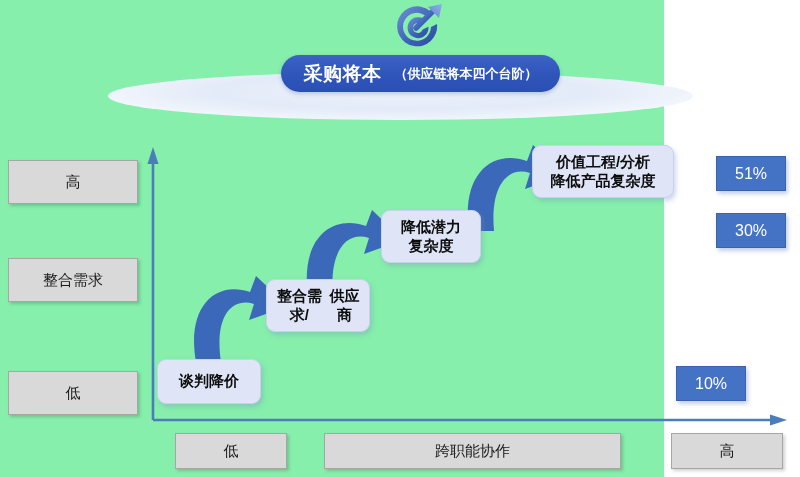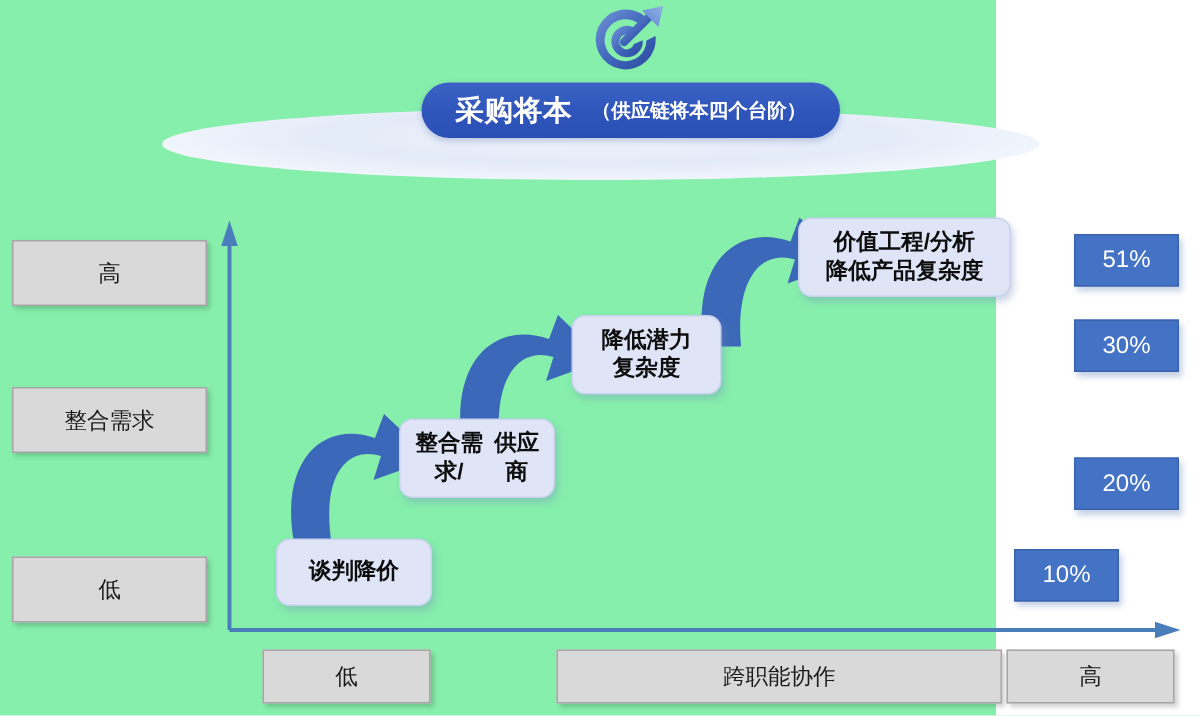--- a/index.html
+++ b/index.html
@@ -215,21 +215,21 @@
   <div class="gray-box" style="left:8px; top:160px; width:128px; height:42px;">
     <span>高</span>
   </div>
   <div class="gray-box" style="left:8px; top:258px; width:128px; height:42px;">
     <span>整合需求</span>
   </div>
   <div class="gray-box" style="left:8px; top:371px; width:128px; height:42px;">
     <span>低</span>
   </div>
 
-  <div class="step-box" style="left:184px; top:359px; width:104px; height:45px;">
+  <div class="step-box" style="left:157px; top:359px; width:104px; height:45px;">
     <span>谈判降价</span>
   </div>
 
   <div class="step-box" style="left:266px; top:279px; width:104px; height:53px; flex-direction:row;">
     <span>整合需求/</span>
     <span>供应商</span>
   </div>
 
   <div class="step-box" style="left:381px; top:210px; width:100px; height:53px; flex-direction:column;">
     <span>降低潜力</span>
@@ -240,30 +240,27 @@
     <span>价值工程/分析</span>
     <span>降低产品复杂度</span>
   </div>
 
   <div class="pct-box" style="left:716px; top:156px; width:68px; height:33px;">
     <span>51%</span>
   </div>
   <div class="pct-box" style="left:716px; top:213px; width:68px; height:33px;text-align:right;">
     <span>30%</span>
   </div>
-  <div class="pct-box" style="left:716px; top:305px; width:68px; height:33px;">
-    <span>20%</span>
-  </div>
   <div class="pct-box" style="left:676px; top:366px; width:68px; height:33px;">
     <span>10%</span>
   </div>
 
   <div class="bottom-box" style="left:175px; top:433px; width:110px; height:34px;">
     <span>低</span>
   </div>
-  <div class="bottom-box" style="left:324px; top:433px; width:295px; height:34px;margin-left:47px;">
+  <div class="bottom-box" style="left:324px; top:433px; width:295px; height:34px;">
     <span>跨职能协作</span>
   </div>
   <div class="bottom-box" style="left:671px; top:433px; width:110px; height:34px;">
     <span>高</span>
   </div>
 
 </div>
 
 </body></html>

